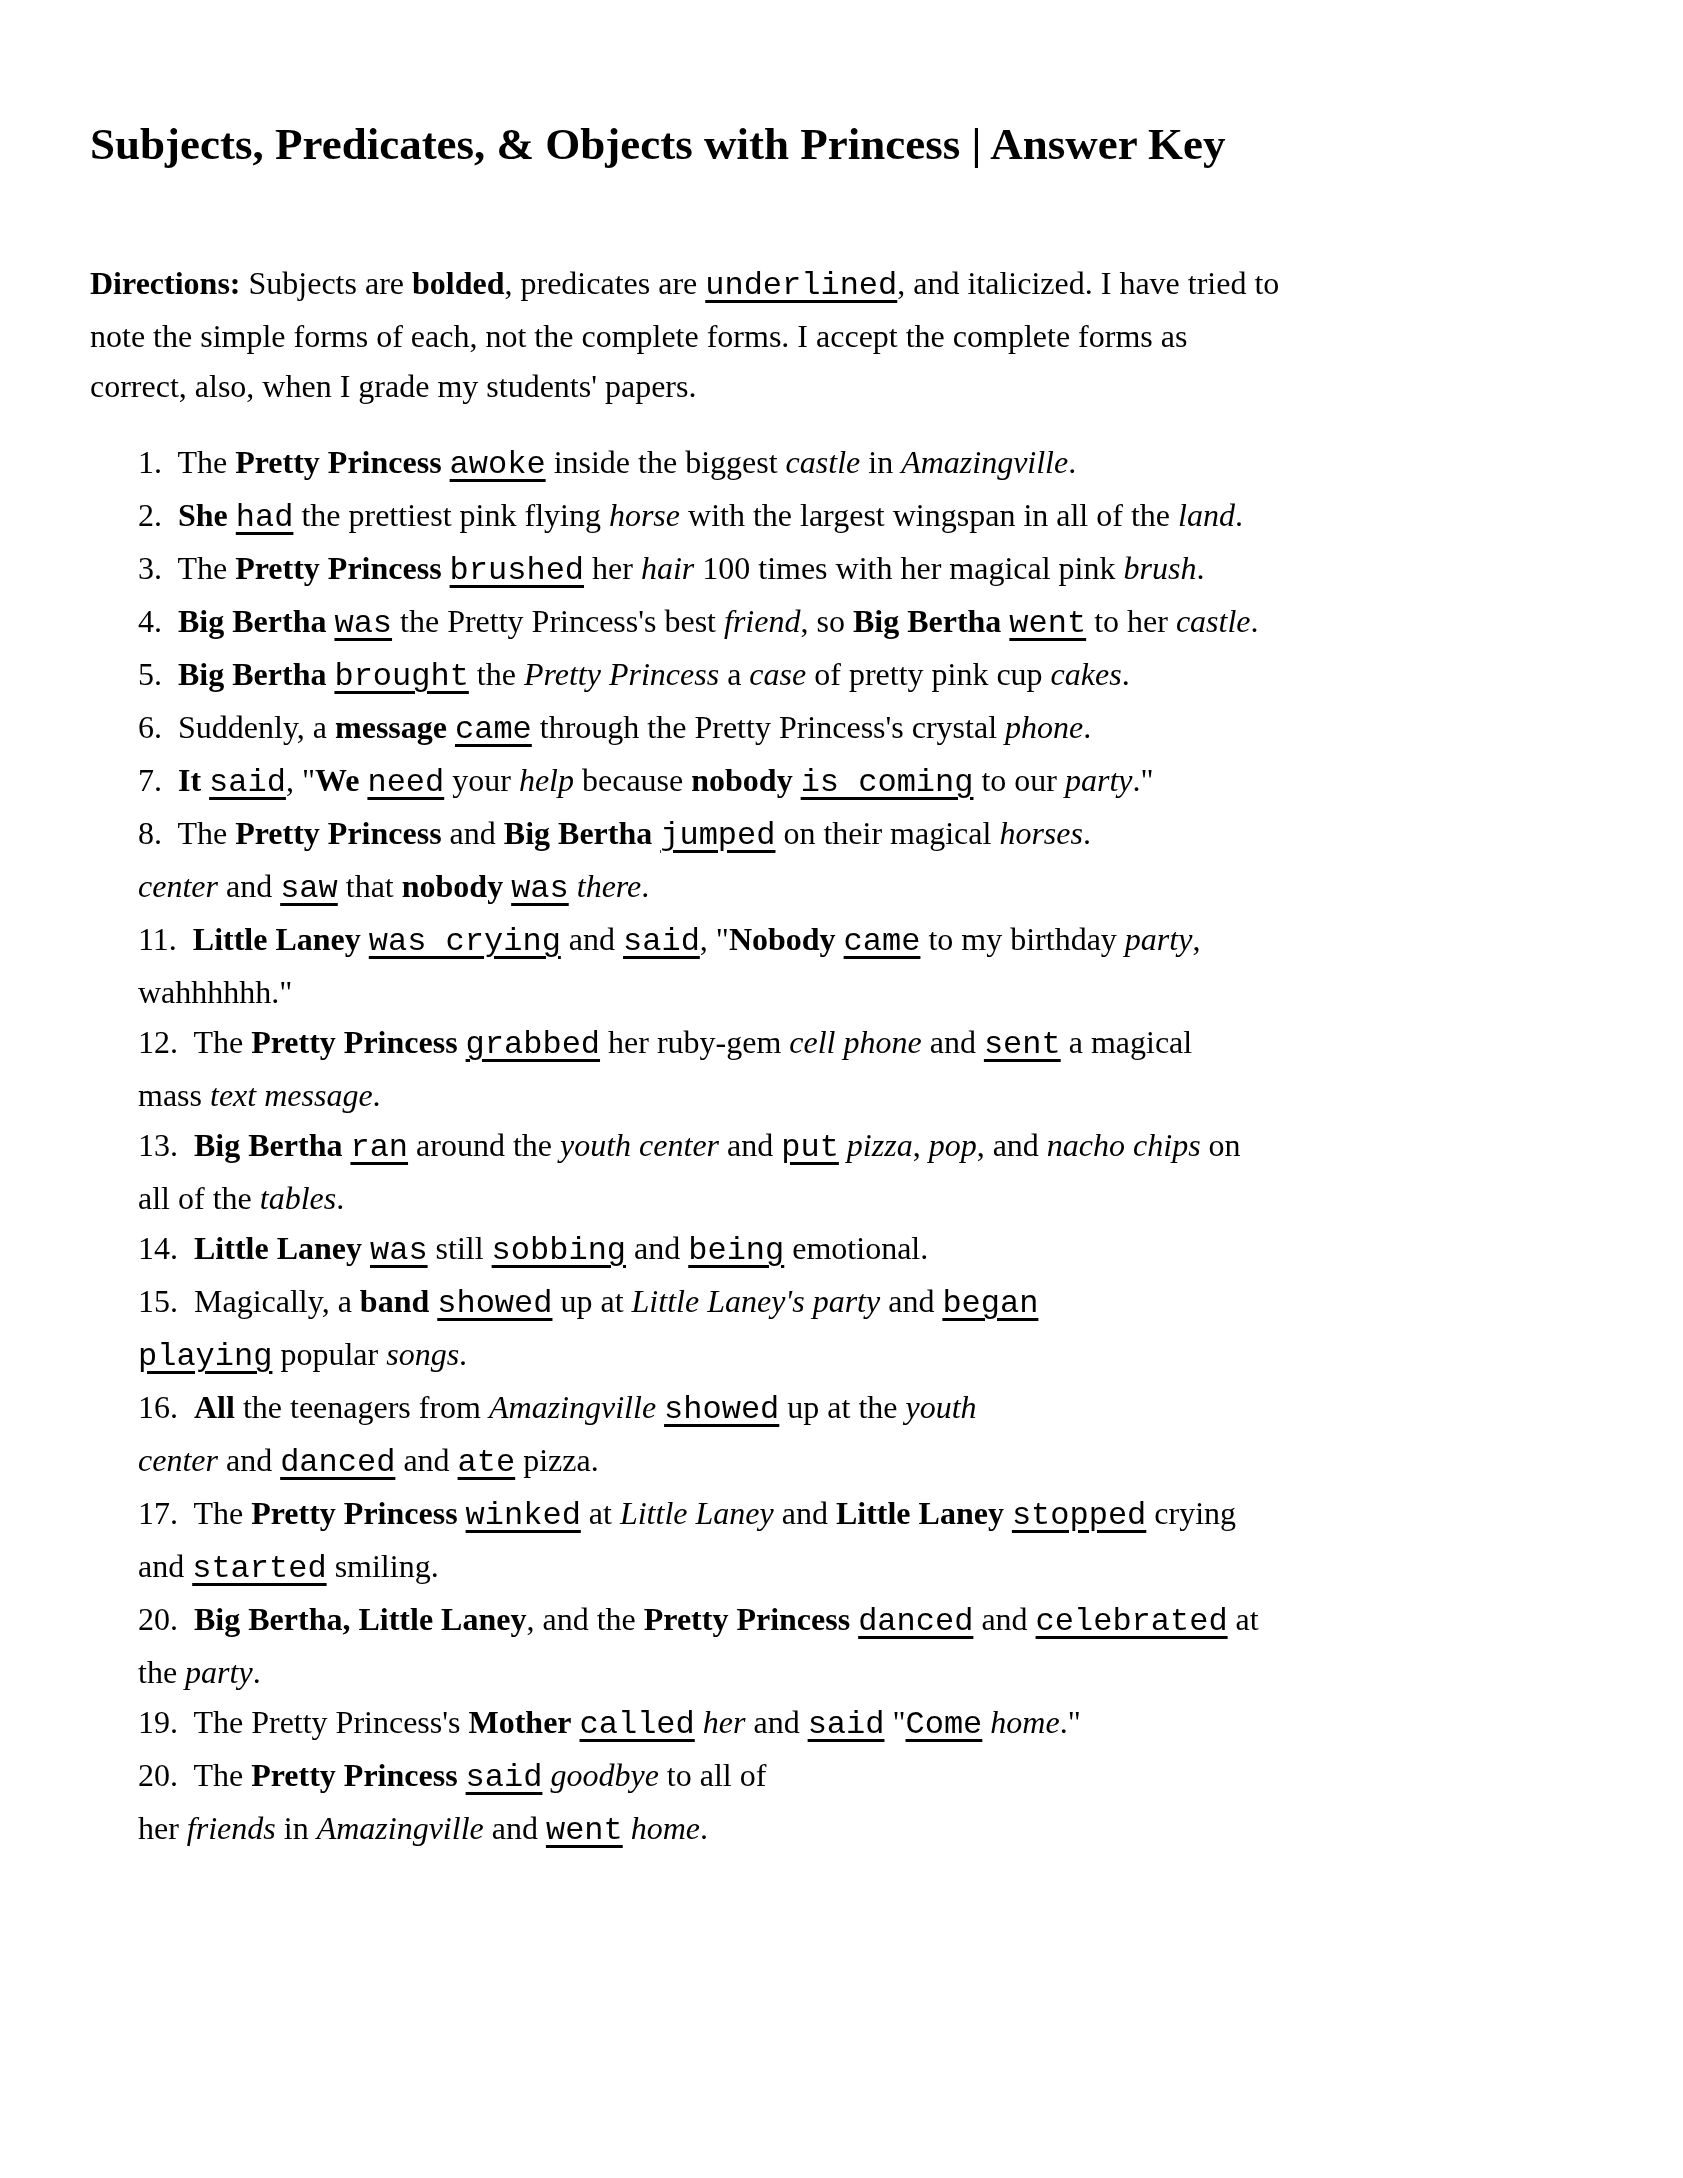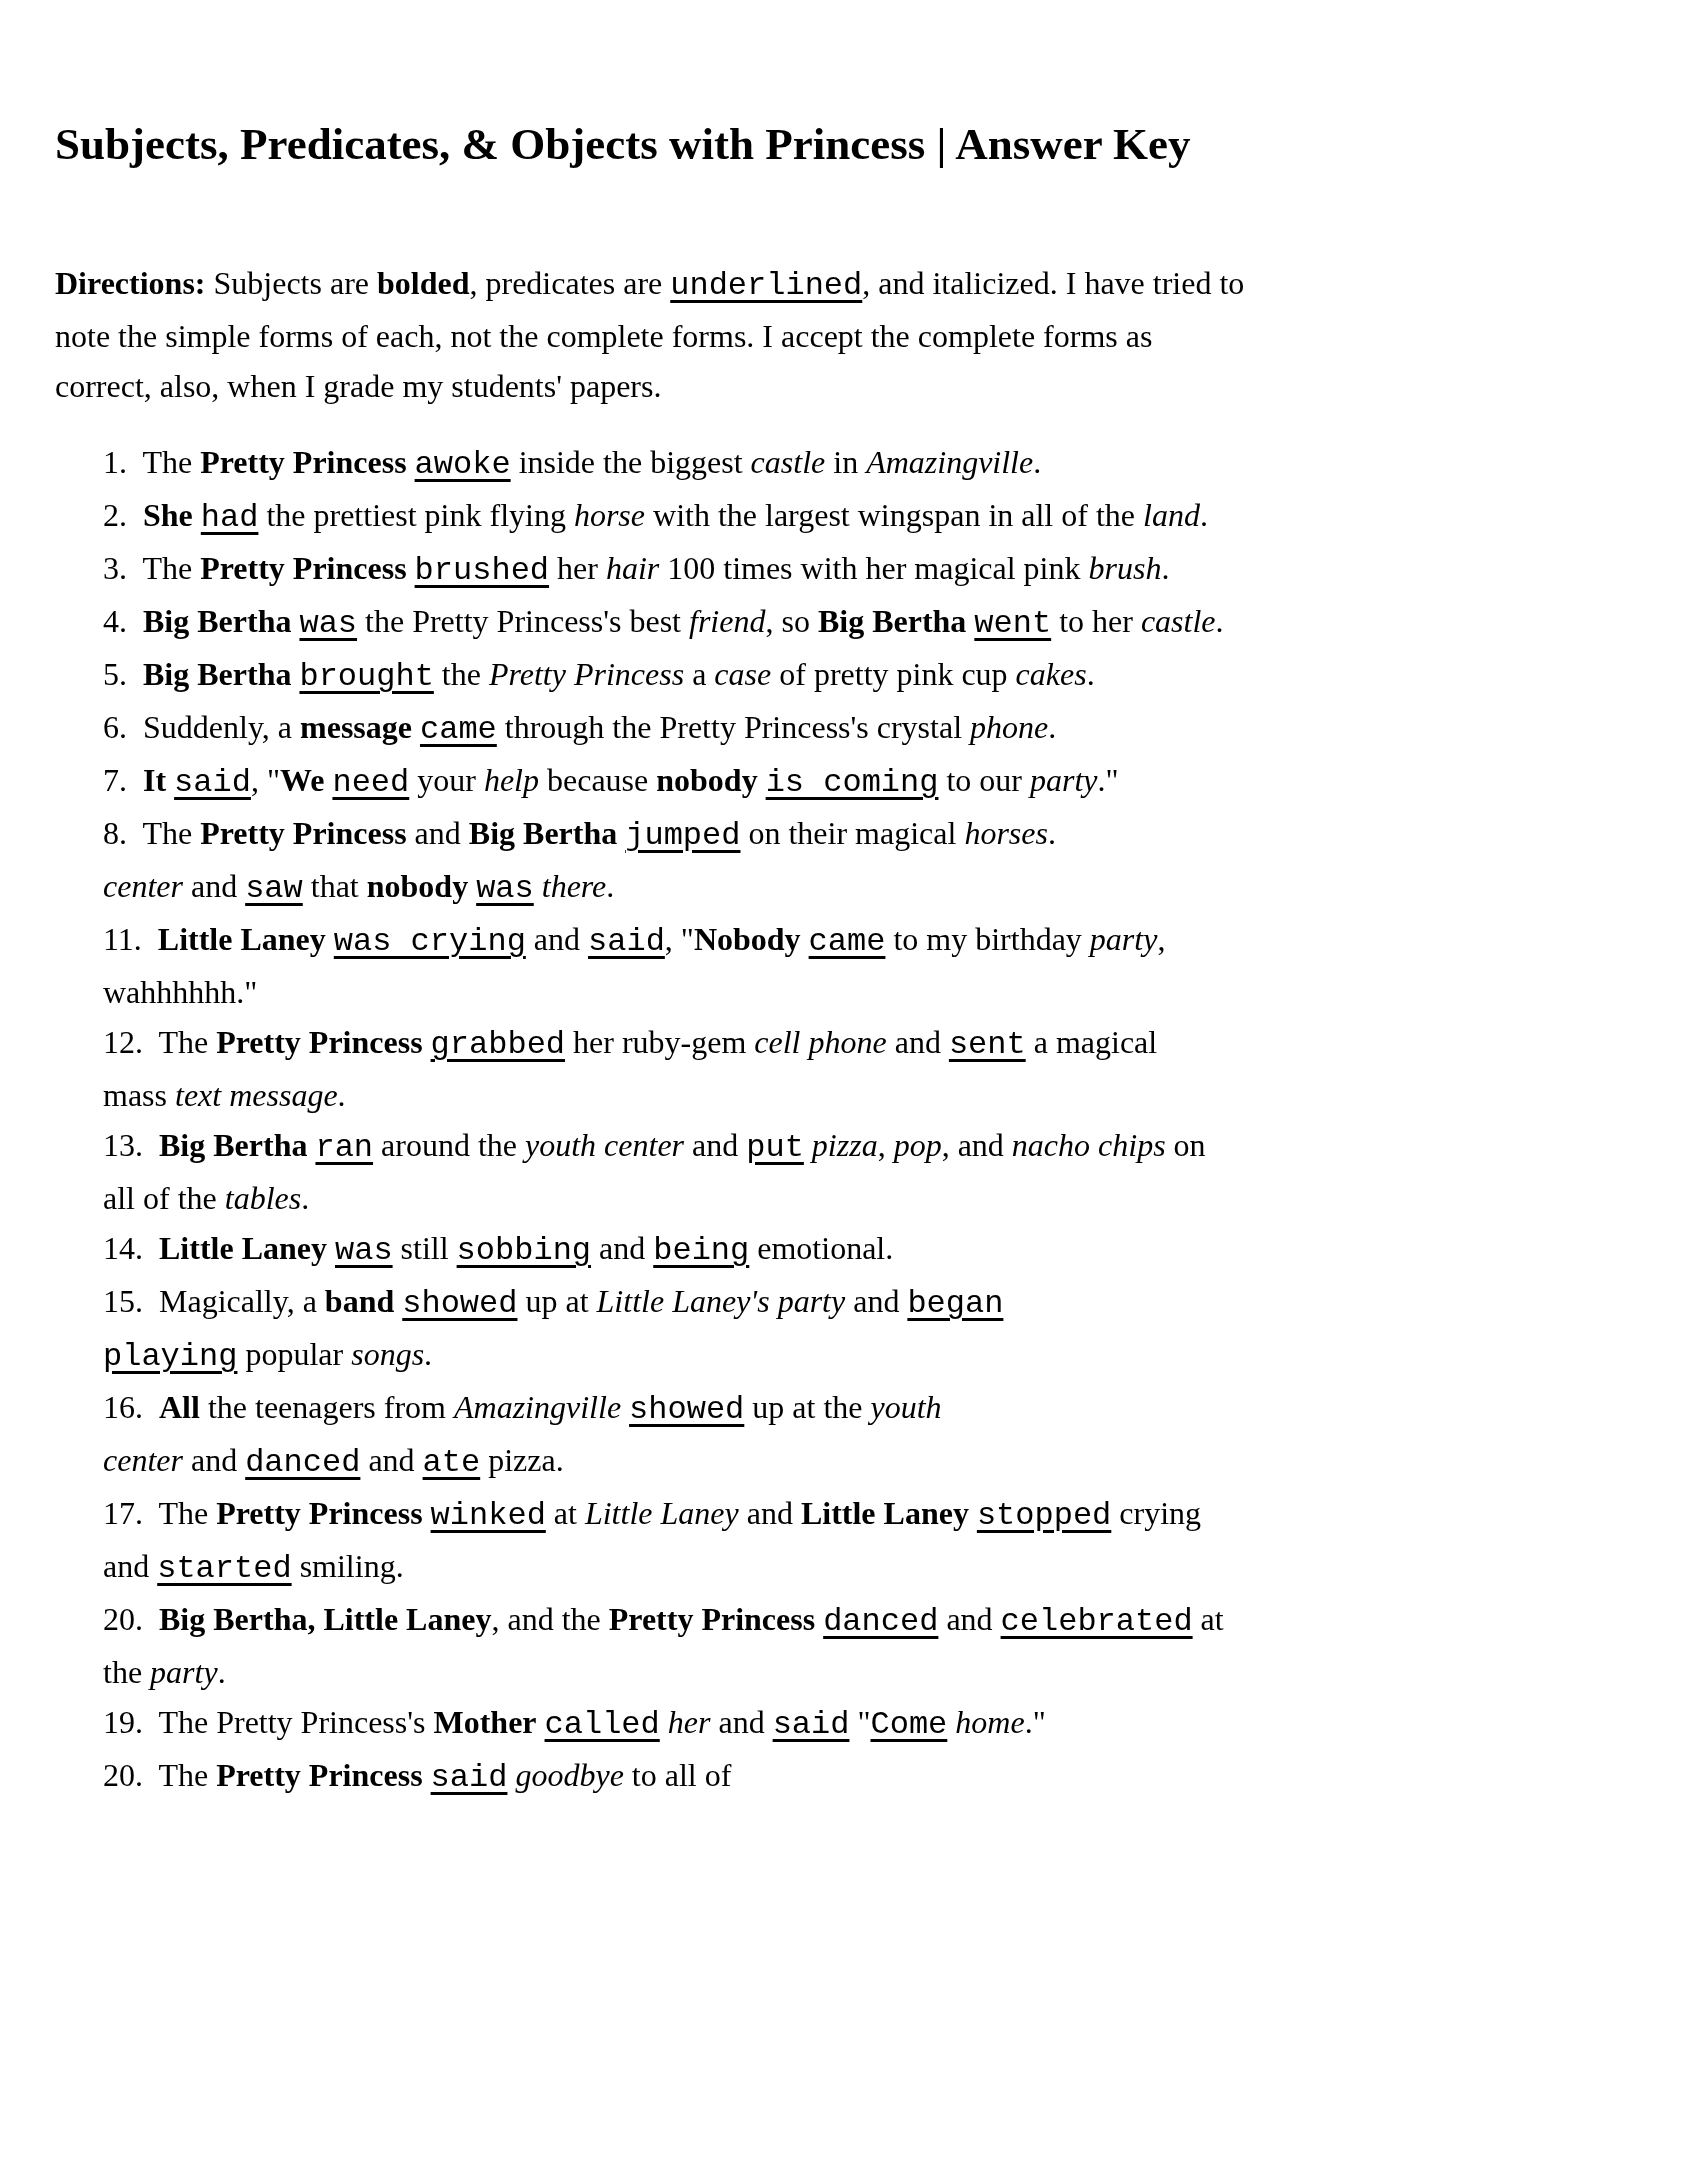--- a/index.html
+++ b/index.html
@@ -8,21 +8,21 @@
     height: 2178px;
     background: #ffffff;
     color: #000000;
     font-family: "Liberation Serif", "DejaVu Serif", serif;
     overflow: hidden;
   }
   .page {
     box-sizing: border-box;
     width: 1683px;
     height: 1992px;
-    padding: 117px 109px 0 55px;
+    padding: 117px 109px 0 90px;
   }
   .title {
     margin: 0;
     font-size: 45px;
     font-weight: 700;
     line-height: 1.2;
     white-space: nowrap;
   }
   .directions {
     margin-top: 87px;
@@ -113,16 +113,17 @@
       </div>
       <div class="item">
         <div class="line"><span>20.  </span><span class="b">Big Bertha, Little Laney</span><span>, and the </span><span class="b">Pretty Princess</span><span> </span><span class="u">danced</span><span> and </span><span class="u">celebrated</span><span> at</span></div>
         <div class="line"><span>the </span><span class="i">party</span><span>.</span></div>
       </div>
       <div class="item">
         <div class="line"><span>19.  The Pretty Princess's </span><span class="b">Mother</span><span> </span><span class="u">called</span><span> </span><span class="i">her</span><span> and </span><span class="u">said</span><span> "</span><span class="u">Come</span><span> </span><span class="i">home</span><span>."</span></div>
       </div>
       <div class="item">
         <div class="line"><span>20.  The </span><span class="b">Pretty Princess</span><span> </span><span class="u">said</span><span> </span><span class="i">goodbye</span><span> to all of</span></div>
+        <div class="line"><span>her </span><span class="i">friends</span><span> in </span><span class="i">Amazingville</span><span> and </span><span class="u">went</span><span> </span><span class="i">home</span><span>.</span></div>
       </div>
     </div>
 </div>
 
 
 </body></html>

